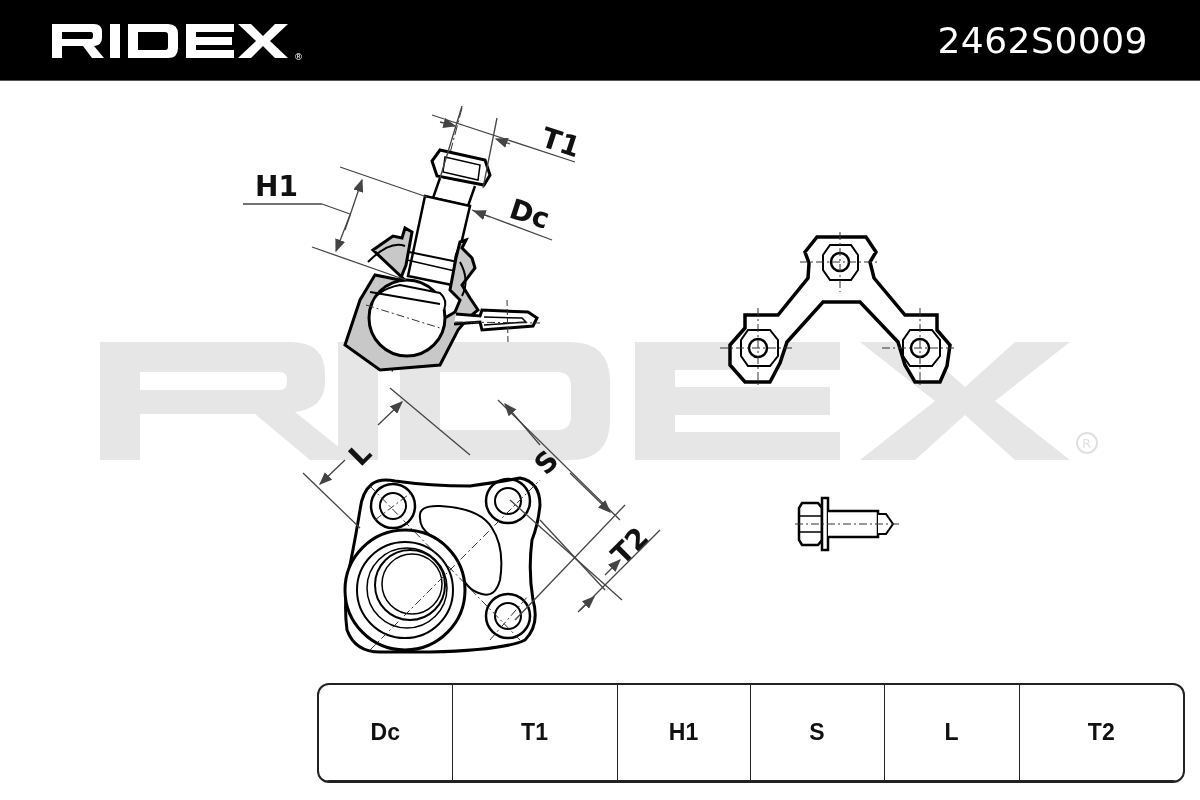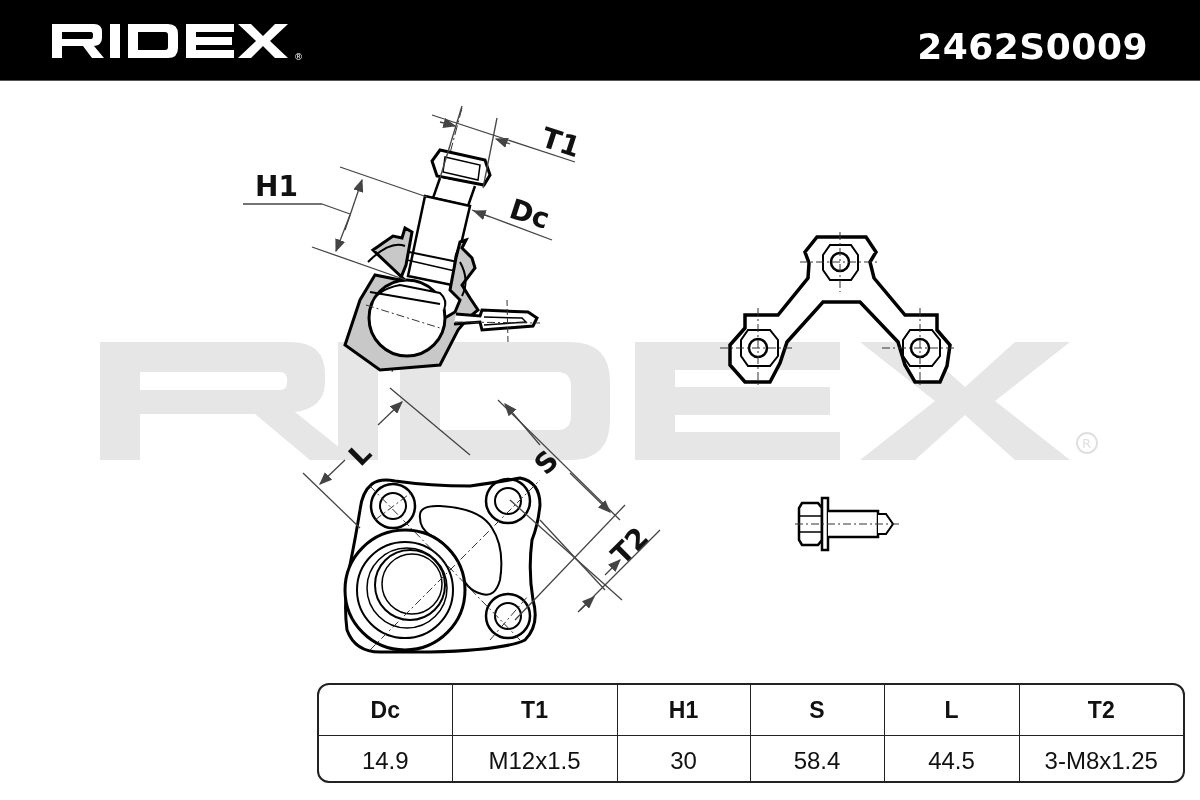--- a/index.html
+++ b/index.html
@@ -1,19 +1,19 @@
 <!DOCTYPE html>
 <html><head>
 <meta charset="utf-8">
 <style>
   html, body { margin:0; padding:0; }
   body { width:1200px; height:800px; background:#ffffff; position:relative; overflow:hidden; font-family:"Liberation Sans", sans-serif; }
   .topbar { position:absolute; left:0; top:0; width:1200px; height:80px; background:#000000; border-bottom:1px solid #555; }
   .brand-logo { position:absolute; left:50px; top:18px; width:260px; height:46px; }
-  .part-number { position:absolute; right:52px; top:24px; color:#ffffff; font-family:"DejaVu Sans", sans-serif; font-weight:bold; font-size:36px; letter-spacing:0.5px; line-height:46px;text-align:right; }
+  .part-number { position:absolute; right:52px; top:18px; color:#ffffff; font-family:"DejaVu Sans", sans-serif; font-weight:normal; font-size:36px; letter-spacing:0.5px; line-height:46px;text-align:right; }
   .watermark { position:absolute; left:95px; top:342px; width:1010px; height:118px; }
   .drawing { position:absolute; left:0; top:80px; width:1200px; height:600px; }
   .label { font-family:"DejaVu Sans", sans-serif; font-weight:bold; font-size:28px; fill:#111; }
   .spec-table { position:absolute; left:317px; top:683px; width:868px; height:100px; border:2px solid #222; border-radius:12px; overflow:hidden; box-sizing:border-box; }
   .spec-table table { border-collapse:collapse; width:100%; height:100%; table-layout:fixed; }
   .spec-table td { border-left:1.5px solid #222; text-align:center; vertical-align:middle; color:#111; }
   .spec-table td:first-child { border-left:none; }
   .spec-table tr.head td { border-bottom:1.5px solid #222; font-family:"Liberation Sans", sans-serif; font-weight:bold; font-size:23px; height:48px; }
   .spec-table tr.vals td { font-family:"Liberation Sans", sans-serif; font-size:24px; height:48px; }
 </style>
@@ -212,23 +212,15 @@
     </colgroup>
     <tbody>
         <tr class="head">
       <td>Dc</td>
       <td>T1</td>
       <td>H1</td>
       <td>S</td>
       <td>L</td>
       <td>T2</td>
     </tr>
-    <tr class="vals">
-      <td>14.9</td>
-      <td>M12x1.5</td>
-      <td>30</td>
-      <td>58.4</td>
-      <td>44.5</td>
-      <td>3-M8x1.25</td>
-    </tr>
   </tbody>
     </table>
 </div>
 
 </body></html>

